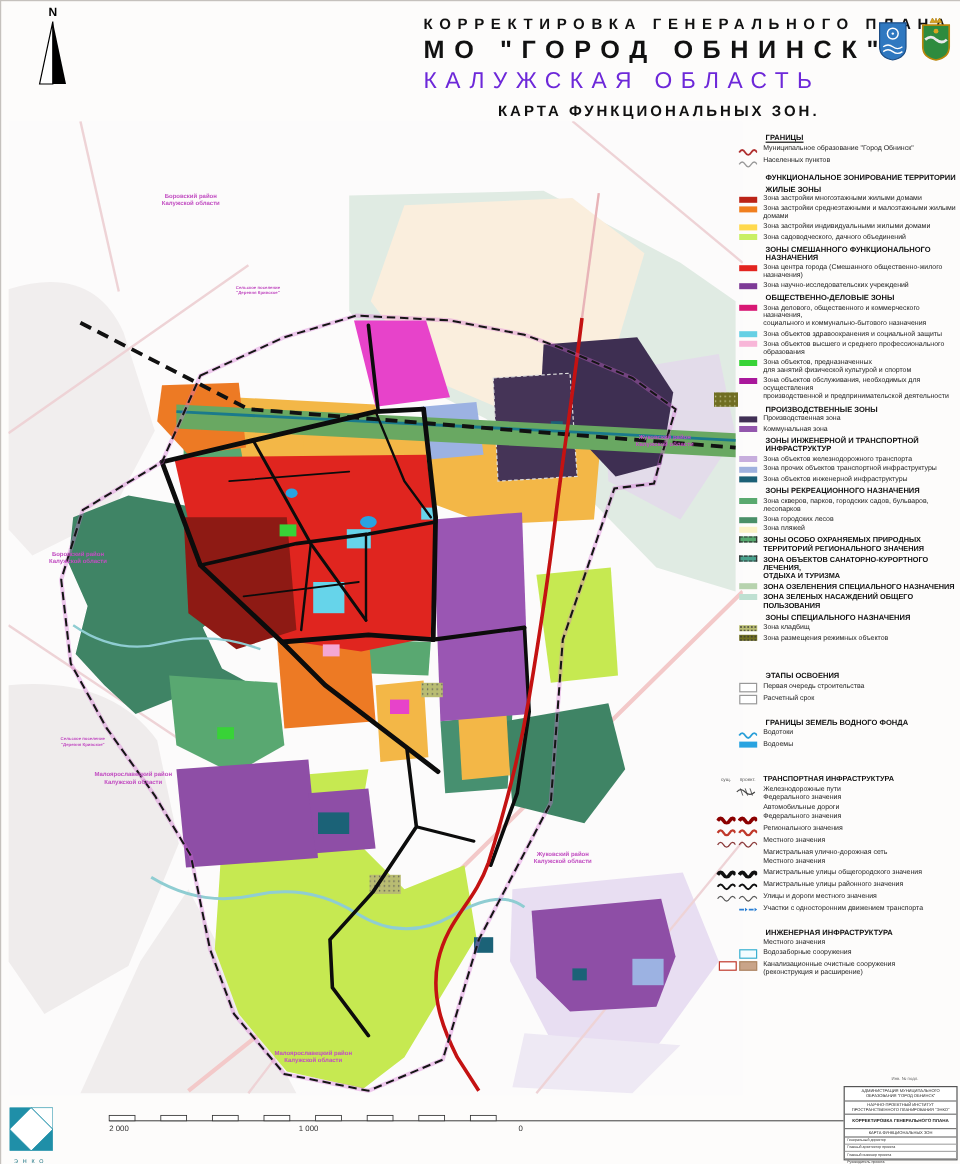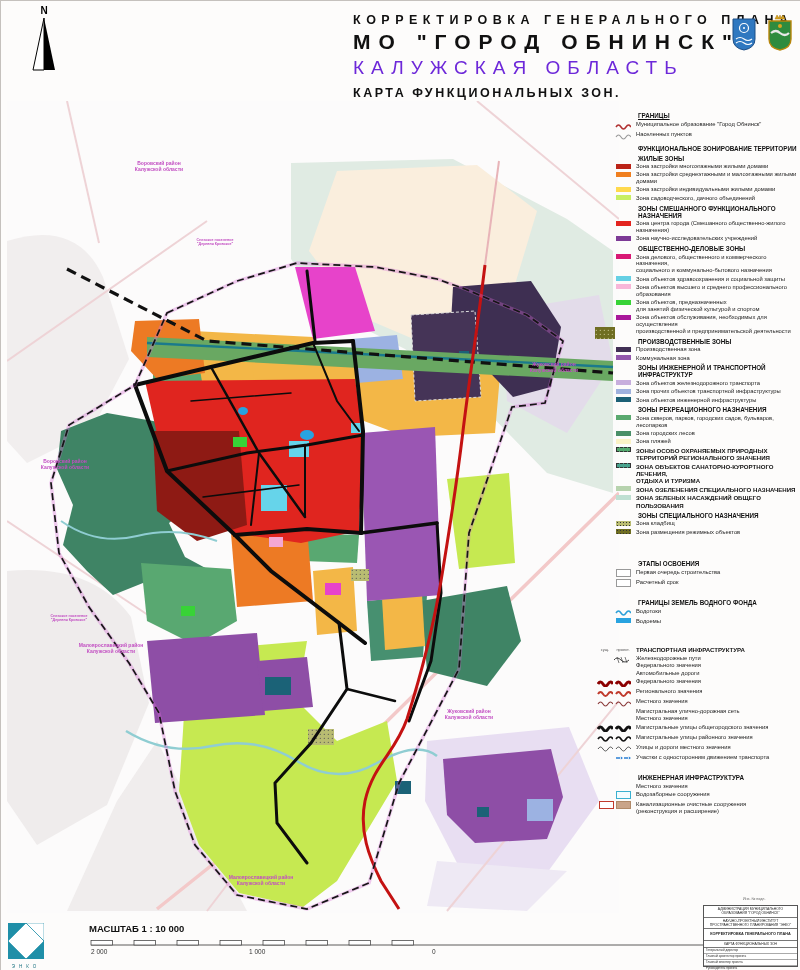--- a/index.html
+++ b/index.html
@@ -2,21 +2,21 @@
 <html><head>
 <meta charset="utf-8">
 <style>
   html,body{margin:0;padding:0;background:#e8e6e3;font-family:"Liberation Sans",sans-serif;}
   .sheet{position:relative;width:800px;height:970px;background:#fdfcfb;border:1px solid #c5c1bd;overflow:hidden;margin:0 auto;}
   
   .titleblock{position:absolute;left:352px;top:12px;width:392px;color:#111;}
   .t1{font-size:12.5px;font-weight:bold;letter-spacing:5.5px;white-space:nowrap;}
   .t2{font-size:21px;font-weight:bold;letter-spacing:8px;white-space:nowrap;margin-top:3px;}
   .t3{font-size:19px;font-weight:normal;letter-spacing:7px;white-space:nowrap;margin-top:3px;color:#6d28d9;}
-  .t4{font-size:12.5px;font-weight:bold;letter-spacing:2.5px;text-align:left;margin-top:7px;}
+  .t4{font-size:12.5px;font-weight:bold;letter-spacing:2.5px;text-align:center;margin-top:7px;}
   .north{position:absolute;left:26px;top:4px;width:34px;text-align:center;}
   .north .nlet{font-size:10px;font-weight:bold;}
   .emblem{position:absolute;}
   
   #legend{position:absolute;left:596px;top:106px;width:202px;}
   .lg-h{font-size:6.3px;font-weight:bold;margin:5px 0 2px 41px;color:#111;}
   .lg-h.u{text-decoration:underline;}
   .lg-sh{font-size:6.3px;font-weight:bold;margin:3px 0 1.5px 41px;color:#111;}
   .lg-row{display:flex;align-items:flex-start;margin-bottom:1.5px;}
   .lg-sym{width:34px;flex:none;display:flex;gap:2px;align-items:center;justify-content:flex-end;padding-top:0.5px;}
@@ -658,21 +658,20 @@
       <polygon points="0,0 18,0 0,18" fill="#1f8fa8"></polygon>
       <polygon points="18,0 36,0 36,18" fill="#fff" stroke="#1f8fa8" stroke-width="0.6"></polygon>
       <polygon points="36,18 36,36 18,36" fill="#1f8fa8"></polygon>
       <polygon points="0,18 18,36 0,36" fill="#1f8fa8"></polygon>
       <polygon points="18,0 36,18 18,36 0,18" fill="none" stroke="#1f8fa8" stroke-width="0.6"></polygon>
     </svg>
     <div class="lt">ЭНКО</div>
   </div>
 
   <div class="scalewrap">
-    <div class="scalelabel">МАСШТАБ 1 : 10 000</div>
     <svg width="706" height="20" viewBox="0 0 706 20">
       <line x1="2" y1="11" x2="690" y2="11" stroke="#333" stroke-width="0.8"></line>
       <g stroke="#333" stroke-width="0.7" fill="#fff">
         <rect x="2" y="6.5" width="21.5" height="4.5"></rect>
           <rect x="45" y="6.5" width="21.5" height="4.5"></rect>
         <rect x="88" y="6.5" width="21.5" height="4.5"></rect>
           <rect x="131" y="6.5" width="21.5" height="4.5"></rect>
         <rect x="174" y="6.5" width="21.5" height="4.5"></rect>
           <rect x="217" y="6.5" width="21.5" height="4.5"></rect>
         <rect x="260" y="6.5" width="21.5" height="4.5"></rect>

